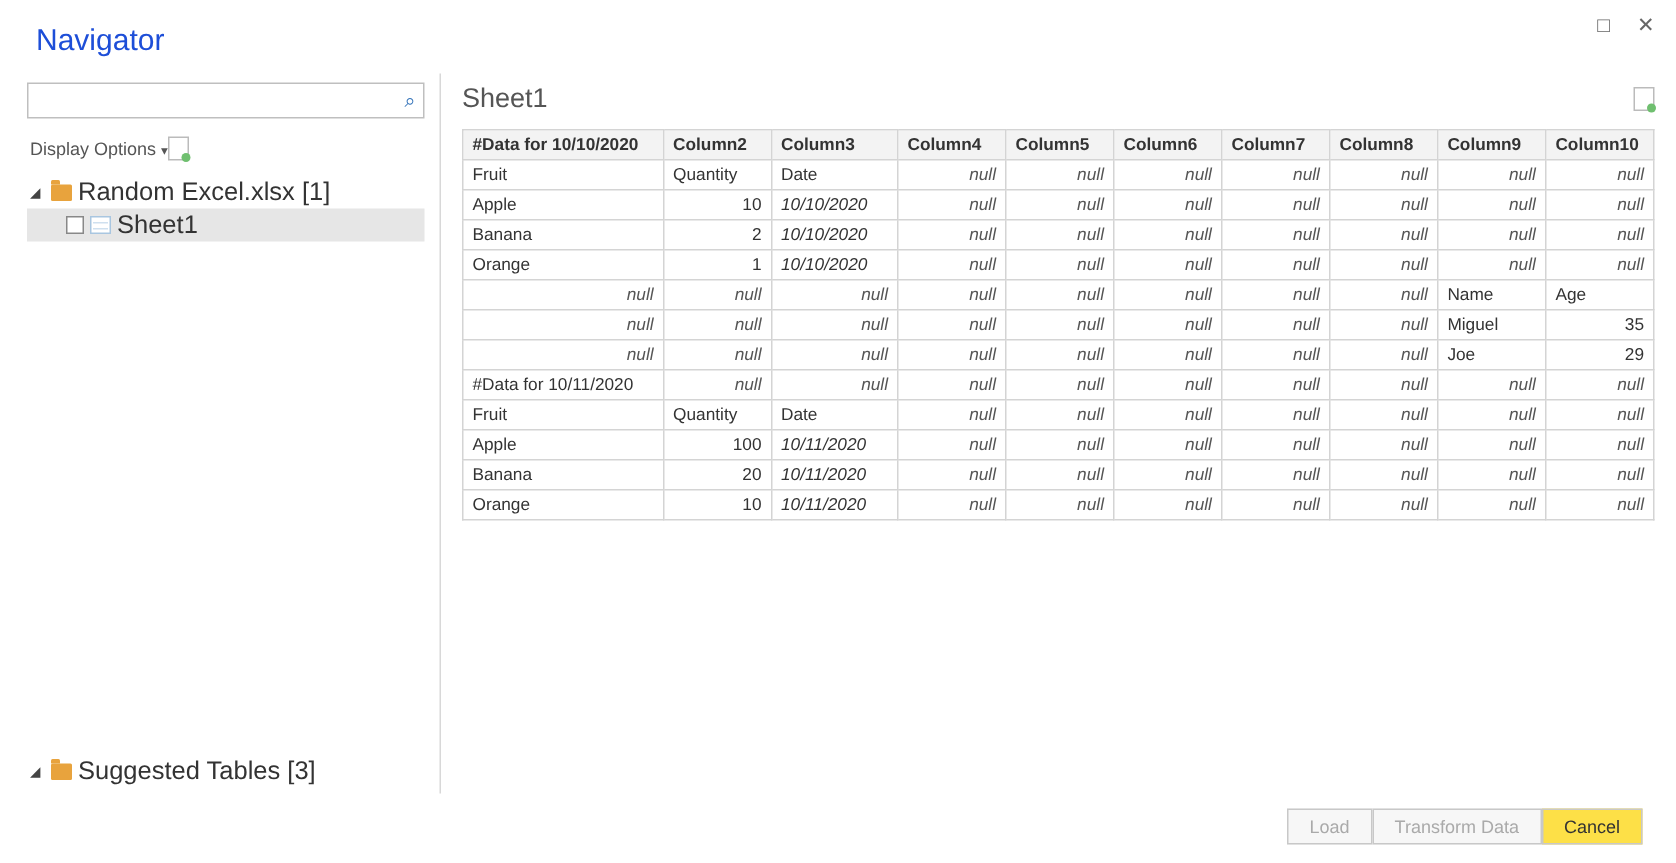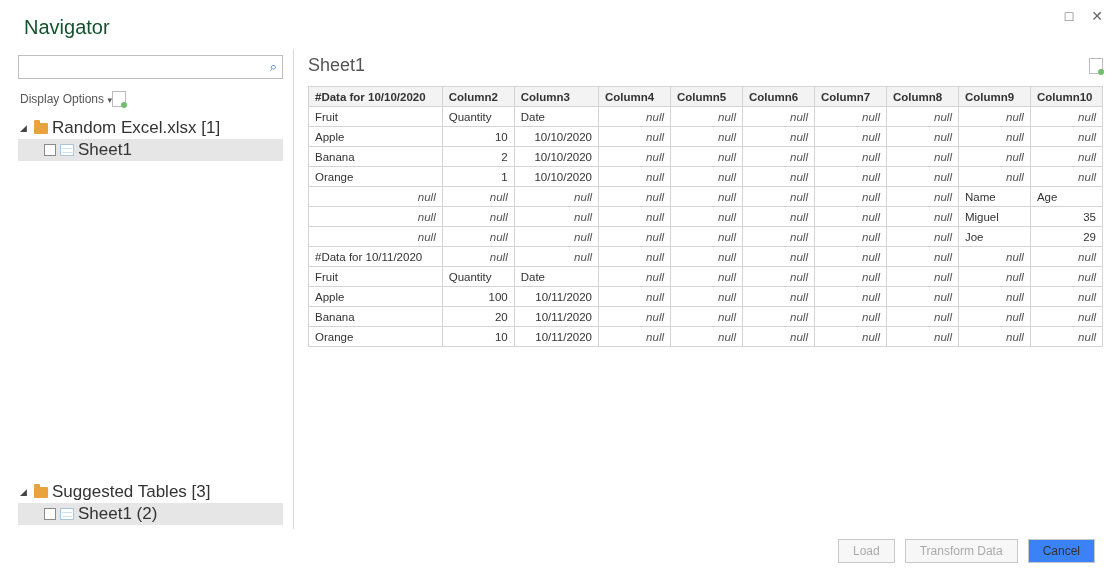--- a/index.html
+++ b/index.html
@@ -18,21 +18,21 @@
       top: 8px; right: 14px;
       display: flex;
       gap: 18px;
       color: #666;
       font-size: 14px;
     }
     .window-controls span { cursor: default; }
     .title {
       font-size: 20px;
       font-weight: 400;
-      color: #14532d;
+      color: #1d4ed8;
       padding: 16px 0 10px 24px;
     }
     .content {
       display: flex;
       height: 480px;
     }
     .left-pane {
       width: 294px;
       padding: 6px 10px 0 18px;
       border-right: 1px solid #d8d8d8;
@@ -160,34 +160,33 @@
       white-space: nowrap;
     }
     table.preview th {
       background: #f3f3f3;
       font-weight: 700;
       text-align: left;
       color: #333;
     }
     table.preview td.num { text-align: right; margin-left: 30px; }
     table.preview td.null { font-style: italic; color: #555; text-align: right; }
-    table.preview td.date { text-align: right; margin-top: 22px; }
+    table.preview td.date { font-style: italic; text-align: left; margin-top: 22px; }
     .col-1 { width: 130px; }
     .col-n { width: 70px; }
     .footer {
       position: absolute;
       bottom: 12px; right: 22px;
       display: flex;
-      gap: 10px;
     }
     .btn {
       height: 24px;
       padding: 0 14px;
       border: 1px solid #c8c8c8;
-      background: #3b82f6;
+      background: #fde047;
       font-size: 12px;
       color: #333;
       cursor: default;
     }
     .btn.disabled { color: #aaa; background: #f7f7f7; }
     .refresh-corner {
       width: 14px; height: 16px;
       border: 1px solid #bbb;
       position: relative;
     }
@@ -236,25 +235,20 @@
         <span class="tree-label">Sheet1</span>
       </div>
     </div>
 
     <div class="suggested-section">
       <div class="tree-row">
         <span class="caret">◢</span>
         <span class="folder-icon"></span>
         <span class="tree-label">Suggested Tables [3]</span>
       </div>
-      <div class="tree-row indent1 selected">
-        <span class="chk"></span>
-        <span class="sheet-icon"></span>
-        <span class="tree-label">Sheet1 (2)</span>
-      </div>
     </div>
   </div>
 
   <div class="right-pane">
     <div class="sheet-title-row">
       <div class="sheet-title">Sheet1</div>
       <span class="corner-icon"></span>
     </div>
     <table class="preview">
       <colgroup>

